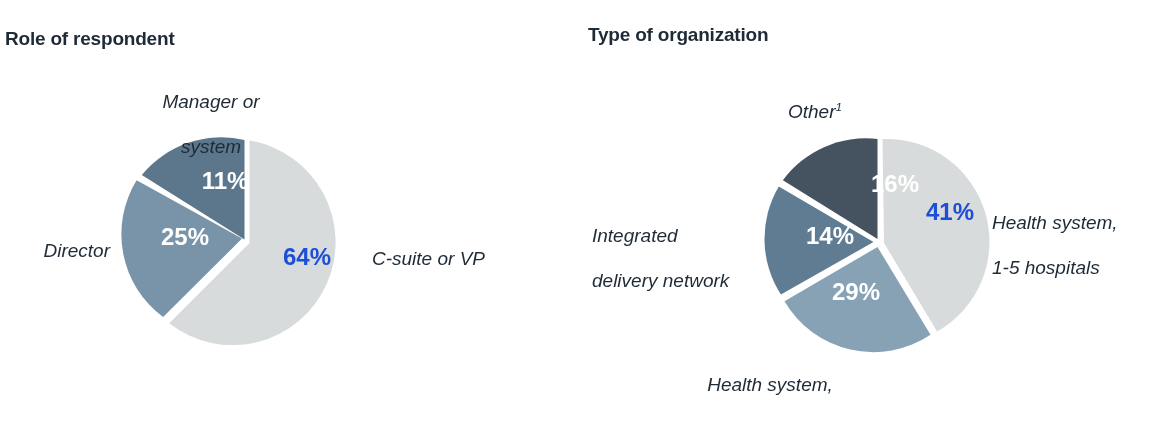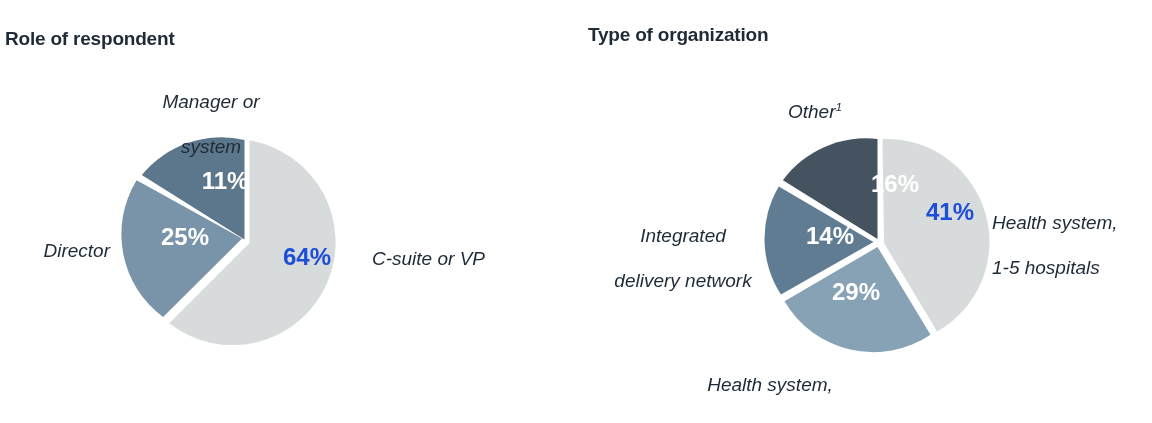--- a/index.html
+++ b/index.html
@@ -75,21 +75,21 @@
   #lbl-role-manager  { left: 136px; top: 69px;  width: 150px; text-align: center; }
   #lbl-role-director { left: 0px;   top: 240px; width: 110px; text-align: right; }
   #lbl-role-csuite   { left: 372px; top: 248px; width: 210px; text-align: left; }
 
   #val-role-csuite   { left: 307px; top: 257px; }
   #val-role-director { left: 185px; top: 237px; }
   #val-role-manager  { left: 225px; top: 181px; }
 
   
   #lbl-org-other     { left: 180px; top: 100px; width: 110px; text-align: center; }
-  #lbl-org-idn       { left: 3px;  top: 203px; width: 200px; text-align: center; }
+  #lbl-org-idn       { left: 12px;  top: 203px; width: 200px; text-align: left; }
   #lbl-org-hs6       { left: 90px;  top: 352px; width: 200px; text-align: center; }
   #lbl-org-hs15      { left: 412px; top: 190px; width: 170px; text-align: left; }
 
   #val-org-hs15      { left: 370px; top: 212px; }
   #val-org-hs6       { left: 276px; top: 292px; }
   #val-org-idn       { left: 240px; top: 236px; margin-left: 10px; }
   #val-org-other     { left: 272px; top: 184px; margin-left: 43px; }
 </style>
 </head>
 <body>

